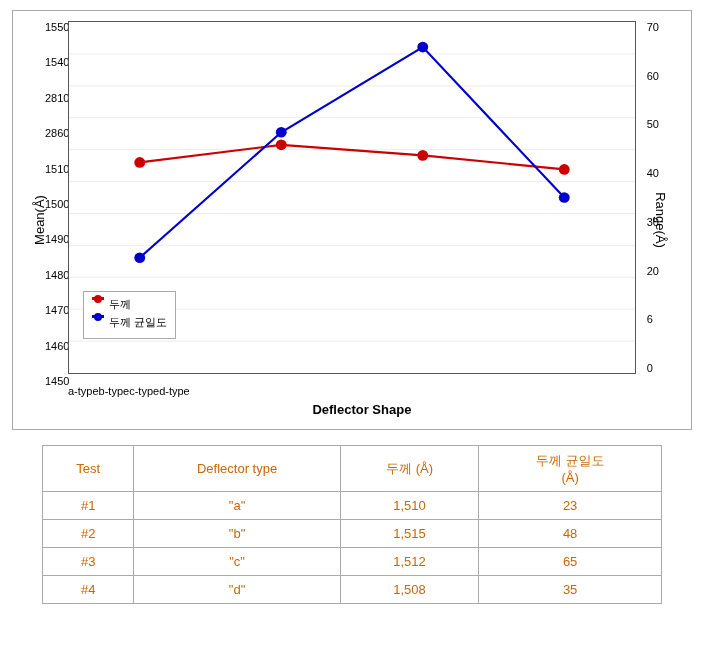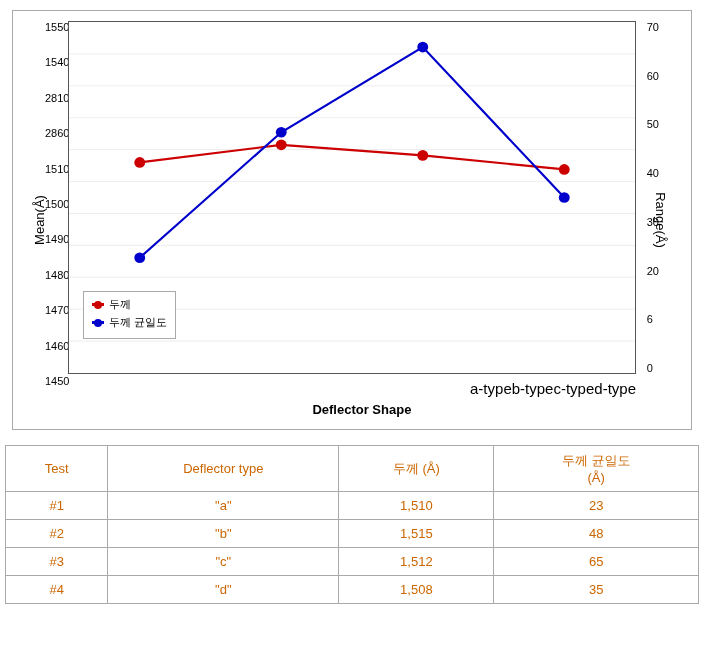--- a/index.html
+++ b/index.html
@@ -91,37 +91,36 @@
       font-size: 11px;
     }
 
     
     .x-axis {
       position: absolute;
       bottom: 32px;
       left: 55px;
       right: 55px;
       display: flex;
-      justify-content: flex-end;
-      font-size: 15px;
+      justify-content: flex-start;
+      font-size: 11px;
     }
 
     
     .legend {
       position: absolute;
       left: 70px;
       bottom: 90px;
       background: #fff;
       border: 1px solid #aaa;
       padding: 5px 8px;
       font-size: 11px;
     }
     .legend-item {
       display: flex;
-      align-items: center;
       margin-bottom: 3px;
     }
     .legend-dot {
       width: 12px;
       height: 3px;
       margin-right: 5px;
       position: relative;
     }
     .legend-dot::before {
       content: '';
@@ -148,21 +147,21 @@
     
     svg.chart-svg {
       position: absolute;
       top: 0; left: 0;
       width: 100%;
       height: 100%;
     }
 
     
     .data-table {
-      width: 694px;
+      width: 620px;
       border-collapse: collapse;
       font-size: 13px;
     }
     .data-table th, .data-table td {
       border: 1px solid #aaa;
       padding: 6px 10px;
       text-align: center;
     }
     .data-table th {
       color: #cc6600;

